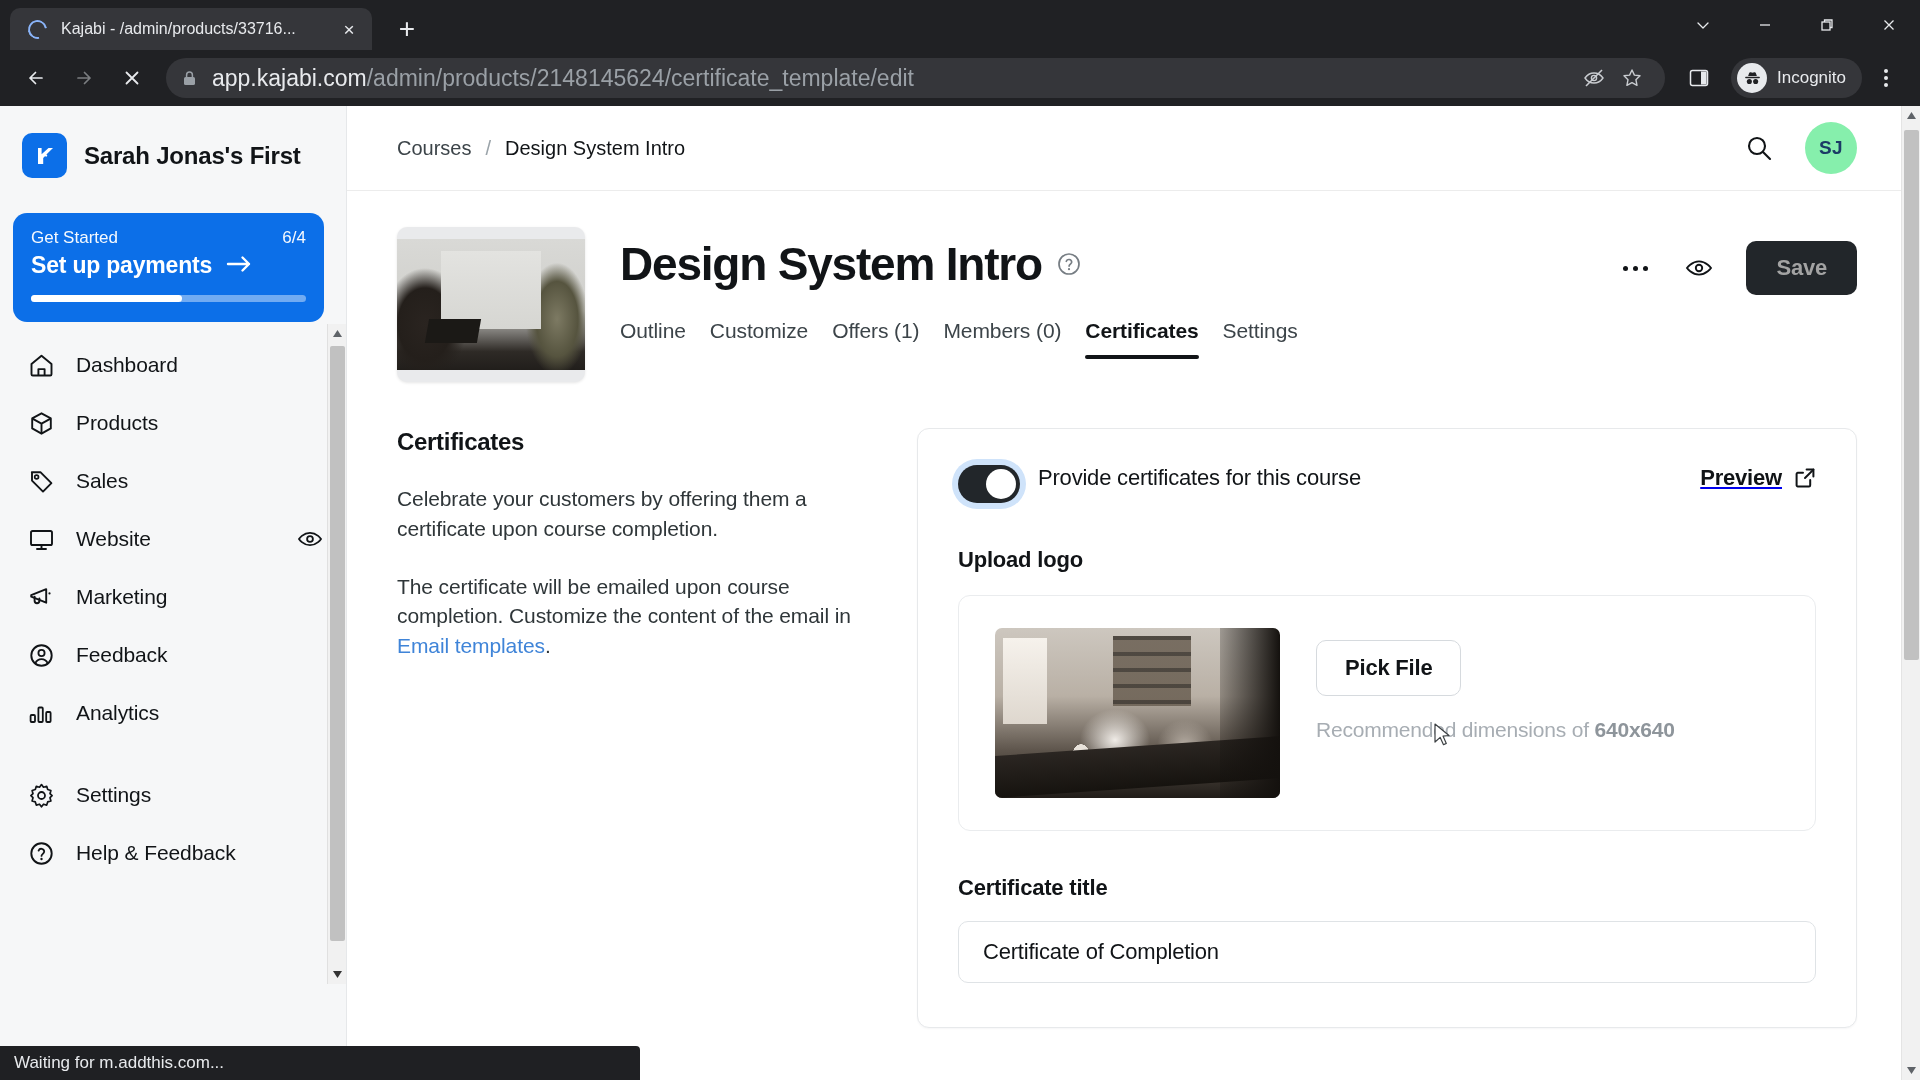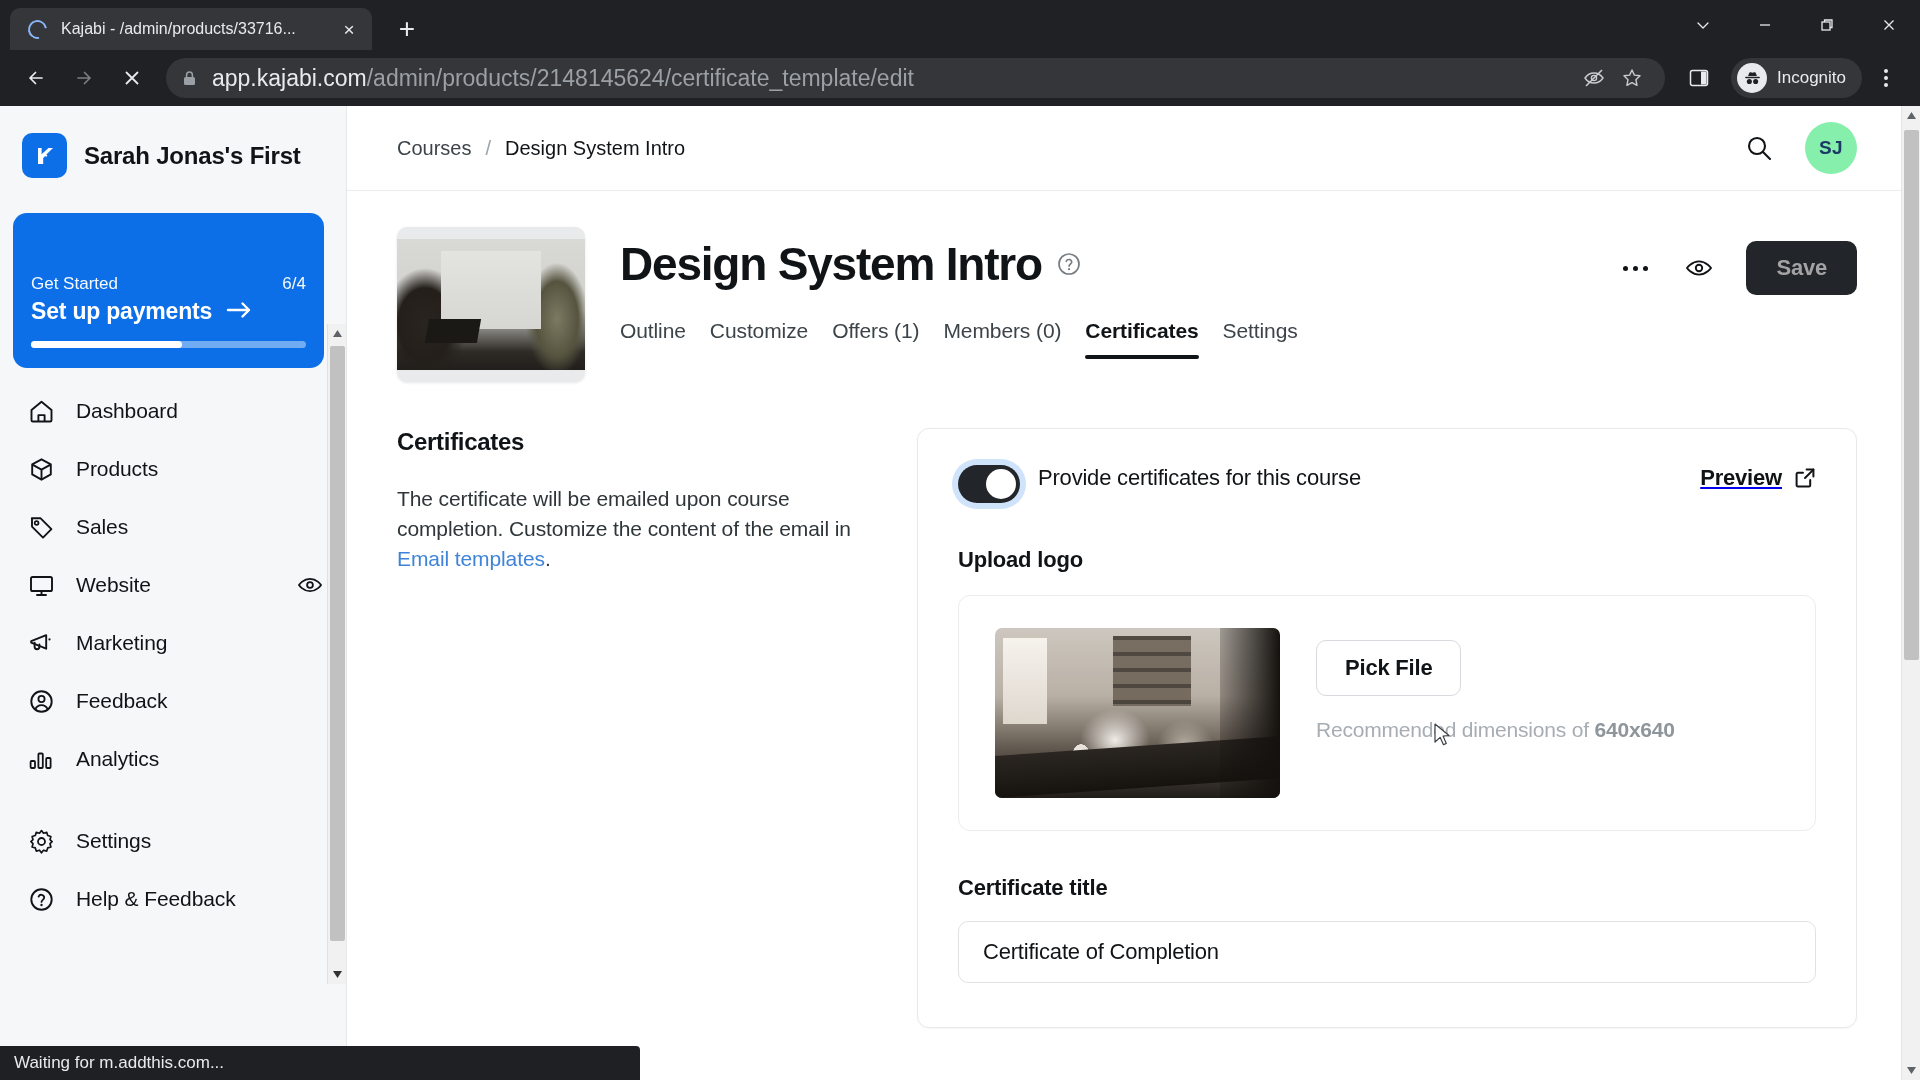--- a/index.html
+++ b/index.html
@@ -107,21 +107,21 @@
   .brand-logo {
     width: 45px; height: 45px; background: #0c6fe8; border-radius: 10px;
     display:flex; align-items:center; justify-content:center; flex:0 0 45px;
   }
   .brand-name { font-size: 24px; font-weight: 700; color: #111417; letter-spacing: -0.2px; }
 
   .getstarted {
     margin: 35px 22px 0 13px; background: #0c6fe8; border-radius: 14px;
     padding: 15px 18px 20px 18px; color: #fff; position: relative;
   }
-  .gs-top { display: flex; justify-content: space-between; align-items: center; margin-top: 46px; }
+  .gs-top { display: flex; justify-content: space-between; align-items: center; }
   .gs-label { font-size: 17px; font-weight: 400; opacity: 0.96; }
   .gs-count { font-size: 17px; font-weight: 400; opacity: 0.96; }
   .gs-action { display: flex; align-items: center; gap: 14px; margin-top: 4px; }
   .gs-action-text { font-size: 23px; font-weight: 700; letter-spacing: -0.2px; }
   .gs-bar { height: 7px; background: rgba(255,255,255,0.42); border-radius: 4px; margin-top: 16px; }
   .gs-bar-fill { height: 7px; background: #fff; border-radius: 4px; width: 55%; }
 
   .navlist { margin-top: 14px; }
   .navitem {
     display: flex; align-items: center; gap: 20px;
@@ -610,20 +610,21 @@
                 <circle cx="14" cy="14" r="3.2" stroke="currentColor" stroke-width="1.9"></circle>
               </svg>
           </div>
           <button class="save-btn">Save</button>
         </div>
       </div>
 
       <div class="content">
         <div class="left-col">
           <div class="sect-title">Certificates</div>
+          <div class="sect-p">Celebrate your customers by offering them a certificate upon course completion.</div>
           <div class="sect-p"><span>The certificate will be emailed upon course completion. Customize the content of the email in </span><a href="#">Email templates</a><span>.</span></div>
         </div>
 
         <div class="card">
           <div class="card-top">
             <div class="toggle-wrap">
               <div class="toggle-knob"></div>
             </div>
             <div class="toggle-label">Provide certificates for this course</div>
             <a class="preview-link" href="#">

